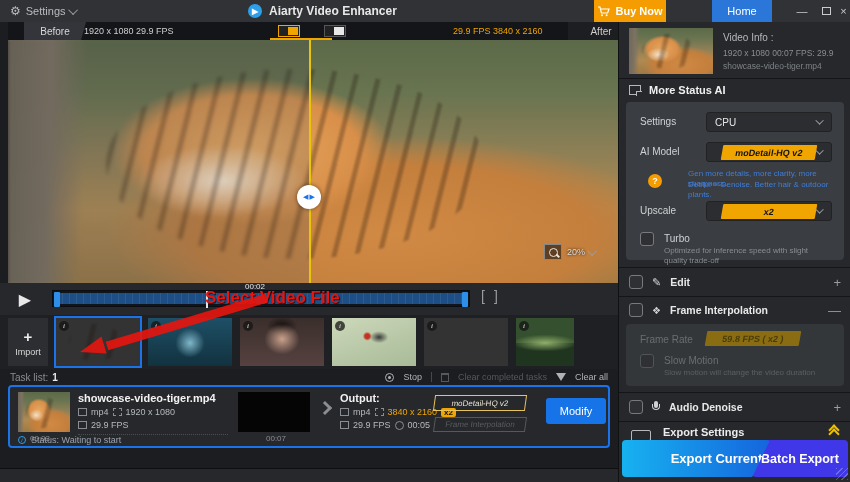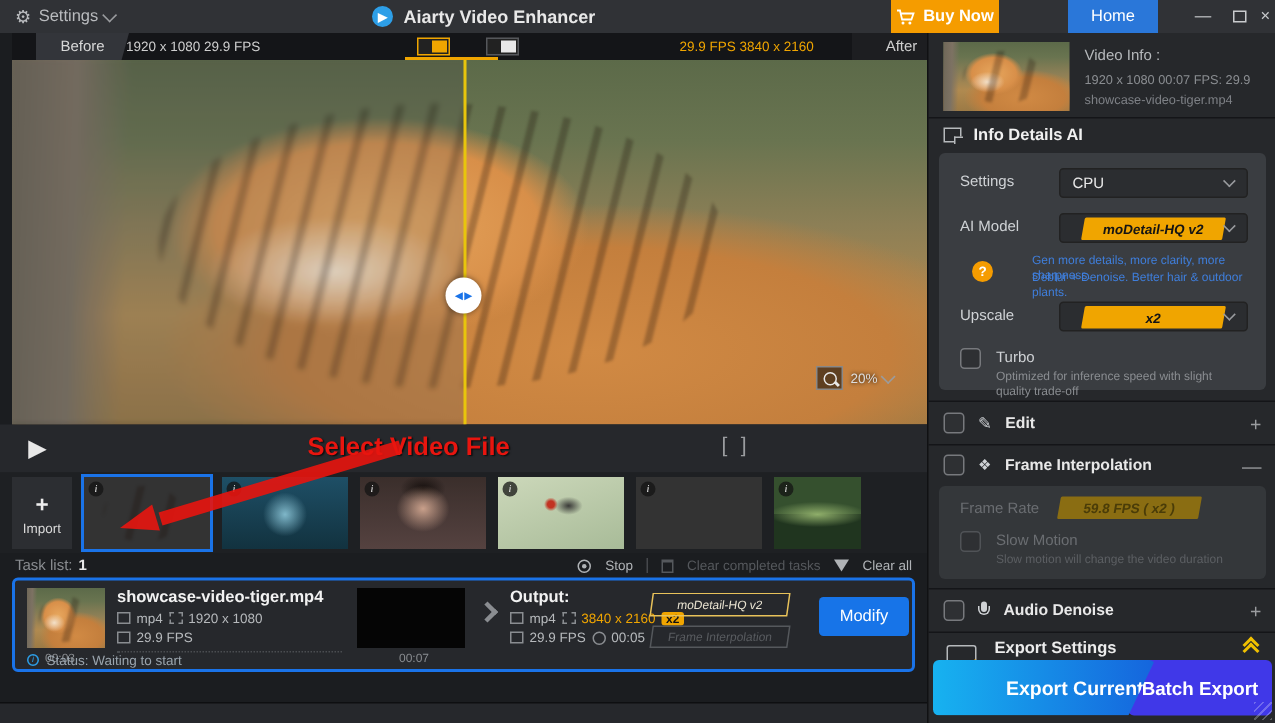--- a/index.html
+++ b/index.html
@@ -217,20 +217,27 @@
       <span class="mag-box"></span>
       <span class="zoom-val">20%</span>
       <span class="chev-down"></span>
     </div>
   </div>
 
   <div class="transport">
     <div class="play-btn">
         <span>▶</span>
       </div>
+    <div class="timeline">
+      <div class="tl-fill"></div>
+      <div class="tl-handle" style="left:1px;"></div>
+      <div class="tl-handle" style="right:1px;"></div>
+      <div class="tl-playhead"></div>
+      <div class="tl-time">00:02</div>
+    </div>
     <div class="brackets"><span>[</span><span>]</span></div>
   </div>
 
   <div class="annot-text">Select Video File</div>
   <svg class="annot-arrow" width="230" height="80" viewBox="0 0 230 80">
     <line x1="215" y1="12" x2="55" y2="60" stroke="#e8150f" stroke-width="9" opacity="0.9"></line>
     <polygon points="28,66 54.6,67.6 49.4,50.4" fill="#e8150f" opacity="0.9"></polygon>
   </svg>
 
   <div class="media-bar">
@@ -319,21 +326,21 @@
 
   <div class="panel">
     <div class="vi-thumb tigerscene"></div>
     <span class="vi-label">Video Info :</span>
     <span class="vi-meta">1920 x 1080  00:07    FPS: 29.9</span>
     <span class="vi-file">showcase-video-tiger.mp4</span>
     <div class="sec-div" style="top:56px;"></div>
 
     <div class="mdai-head">
       <span class="expand-ico"></span>
-      <span>Info Details AI</span>
+      <span>More Status AI</span>
     </div>
 
     <div class="sec-box" style="top:80px; height:158px;">
       <span class="row-label" style="left:14px; top:14px;">Settings</span>
       <div class="select" style="left:80px; top:10px; width:126px;">
         <span>CPU</span>
         <span class="sel-chev"></span>
       </div>
 
       <span class="row-label" style="left:14px; top:44px;">AI Model</span>

